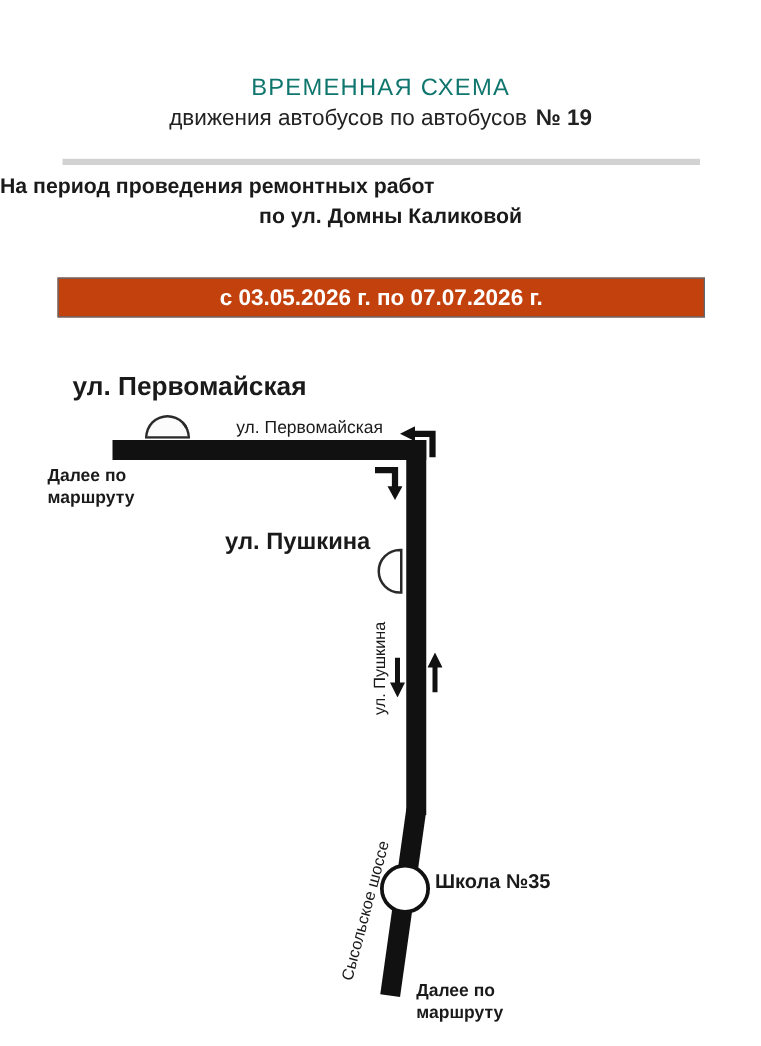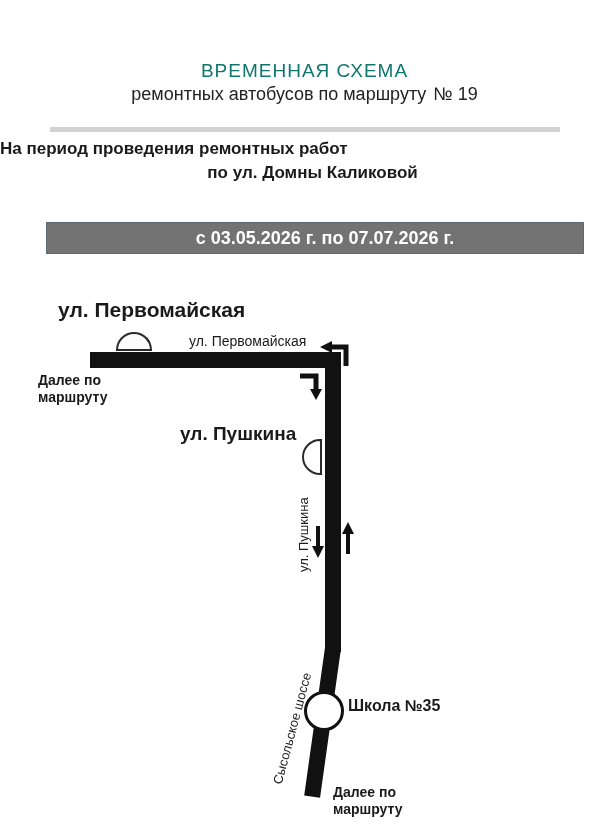--- a/index.html
+++ b/index.html
@@ -4,29 +4,29 @@
 <style>
   html,body{margin:0;padding:0;}
   body{background:#ffffff;font-family:"Liberation Sans",sans-serif;color:#1a1a1a;}
   .page{position:relative;width:609px;height:837px;background:#ffffff;overflow:hidden;}
 
   
   .title1{position:absolute;left:0;top:60px;width:609px;text-align:center;
           font-size:19px;letter-spacing:1px;color:#0f766e;}
   .title2{position:absolute;left:0;top:84px;width:609px;text-align:center;
           font-size:18px;color:#222;}
-  .title2 .num{font-weight:normal;margin-left:7px;}
+  .title2 .num{font-weight:bold;margin-left:7px;}
   .divider{position:absolute;left:50px;top:127px;width:510px;height:5px;background:#d2d2d2;}
   .sub1{position:absolute;left:0;top:139px;width:609px;
         font-size:17px;font-weight:bold;}
   .sub2{position:absolute;left:8px;top:163px;width:609px;text-align:center;
         font-size:17px;font-weight:bold;}
   .banner{position:absolute;left:46px;top:222px;width:516px;height:30px;
-          background:#737373;border:1px solid #5c6b73;
-          color:#ffffff;font-weight:bold;font-size:18px;text-align:center;line-height:30px;padding-left:20px;}
+          background:#c2410c;border:1px solid #5c6b73;
+          color:#ffffff;font-weight:bold;font-size:18px;text-align:center;line-height:30px;}
 
   
   .road{position:absolute;background:#111111;}
   .road-h{left:90px;top:352px;width:251px;height:16px;}
   .road-v{left:325px;top:352px;width:16px;height:300px;}
   .road-slant{left:325px;top:648px;width:16px;height:150px;
               transform-origin:8px 0;transform:rotate(8deg);}
 
   
   .stop-semi-top{position:absolute;left:116px;top:332px;width:36px;height:19px;
@@ -58,21 +58,21 @@
   .arr-down{left:312px;top:526px;}
   .arr-up{left:342px;top:522px;}
 </style>
 </head>
 <body>
 
 <div class="page">
 
   <div class="title1">ВРЕМЕННАЯ  СХЕМА</div>
   <div class="title2">
-    <span>ремонтных автобусов по маршруту</span><span class="num">№ 19</span>
+    <span>движения автобусов по автобусов</span><span class="num">№ 19</span>
   </div>
   <div class="divider"></div>
   <div class="sub1">На период проведения ремонтных работ</div>
   <div class="sub2">по ул. Домны Каликовой</div>
   <div class="banner">с 03.05.2026 г. по 07.07.2026 г.</div>
 
   <div class="road road-h"></div>
   <div class="road road-v"></div>
   <div class="road road-slant"></div>
 

